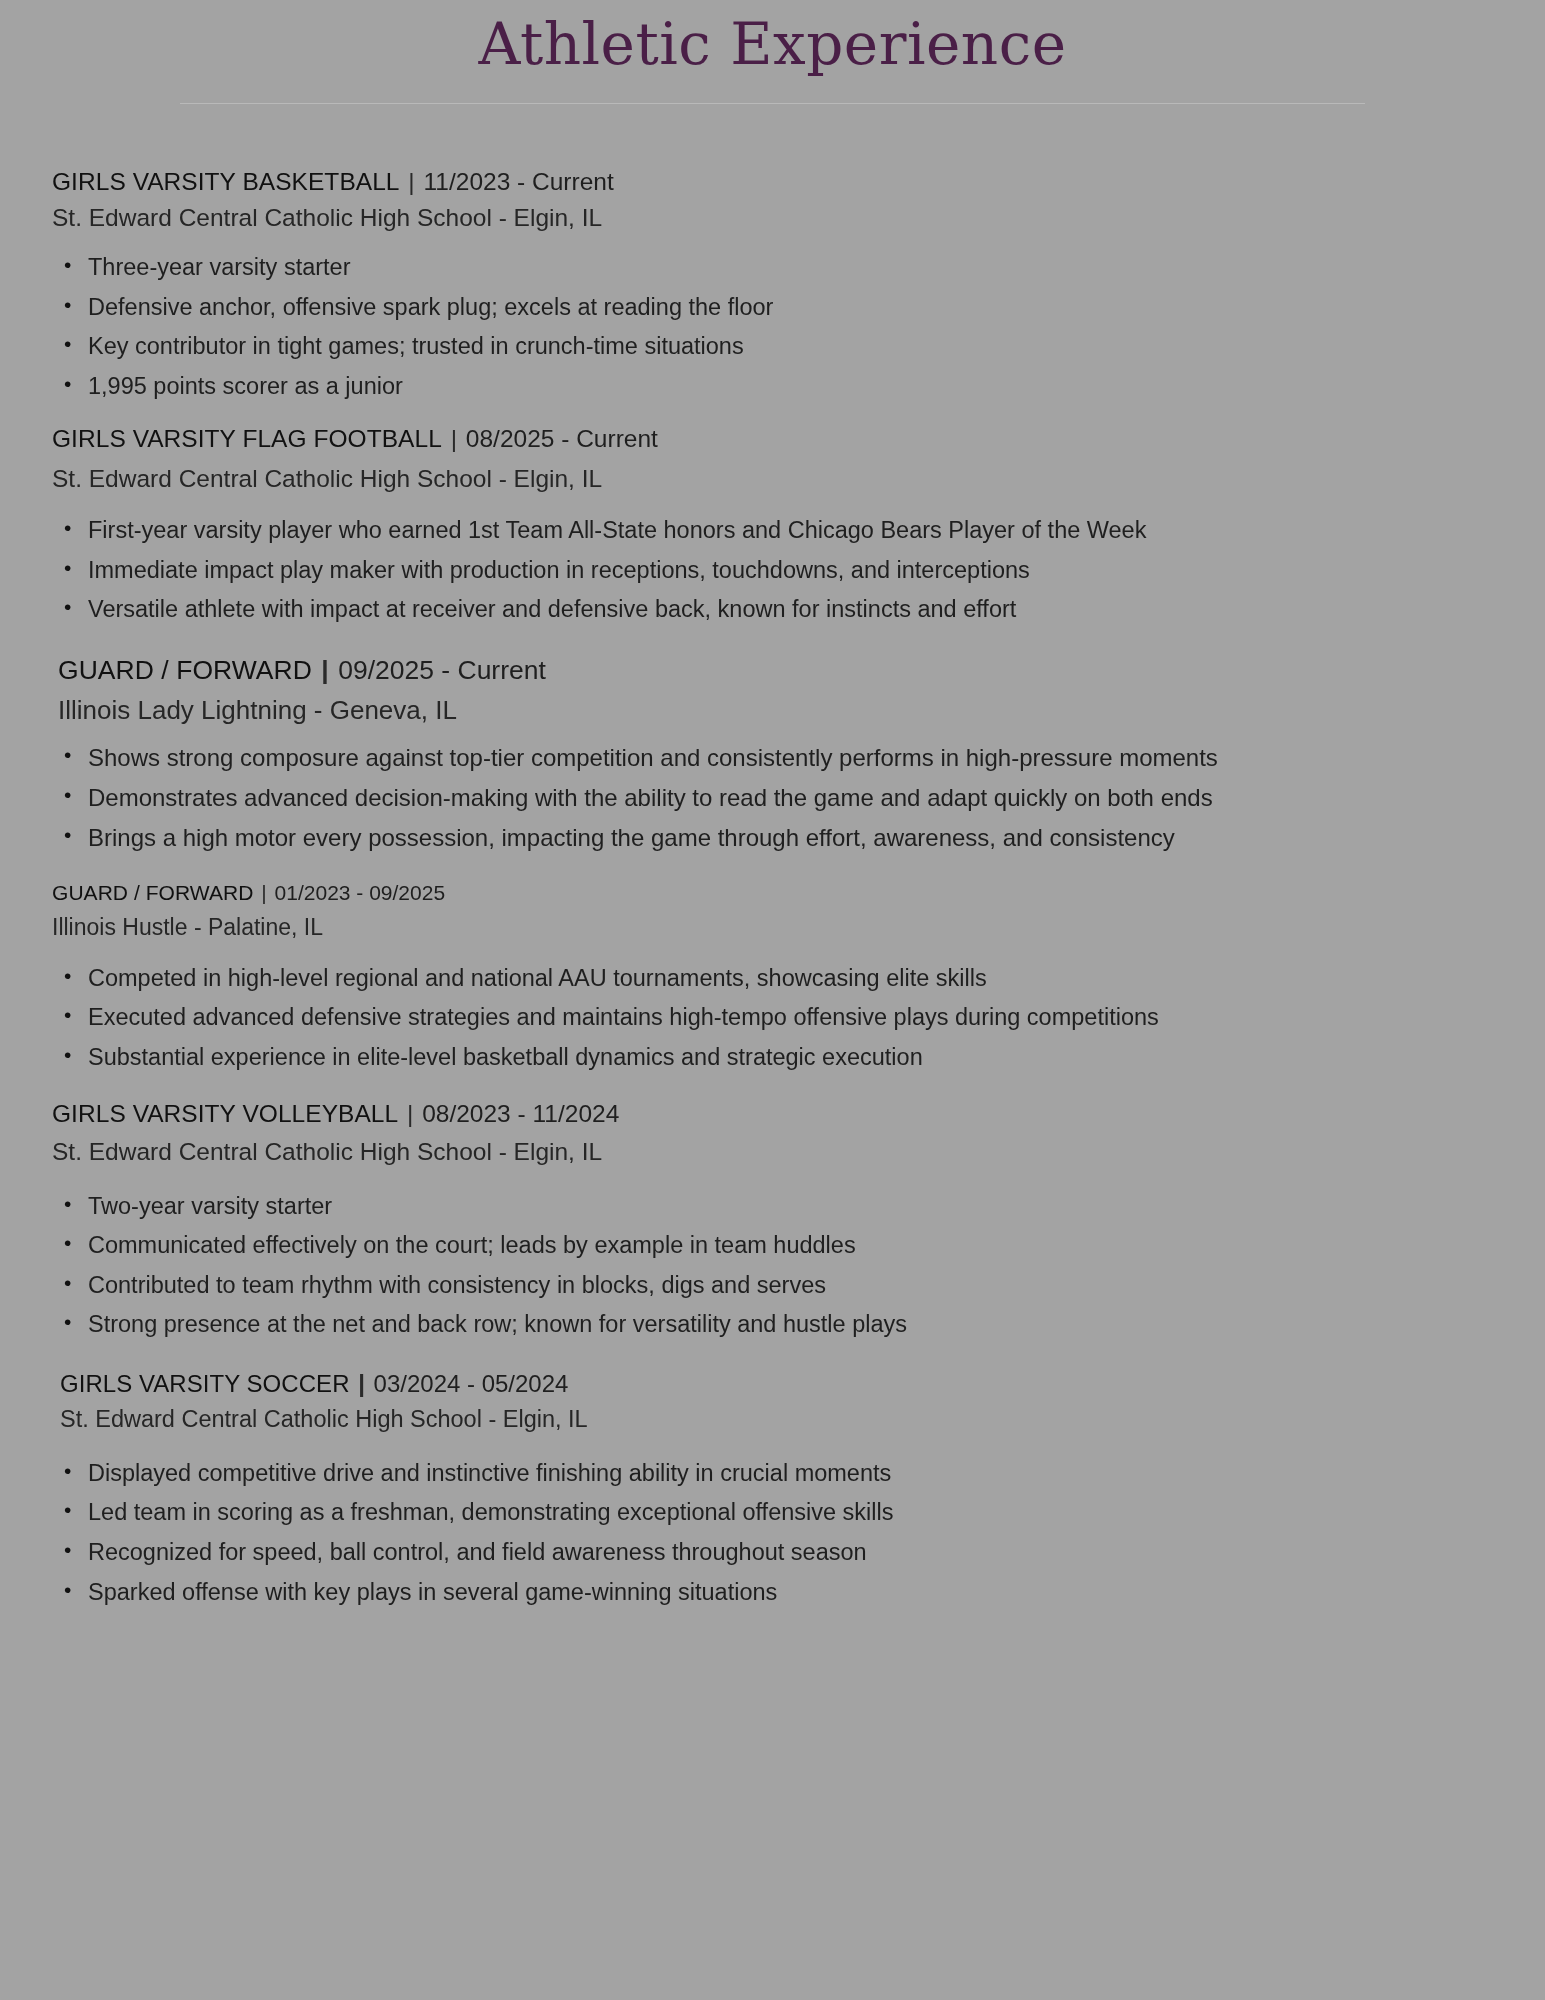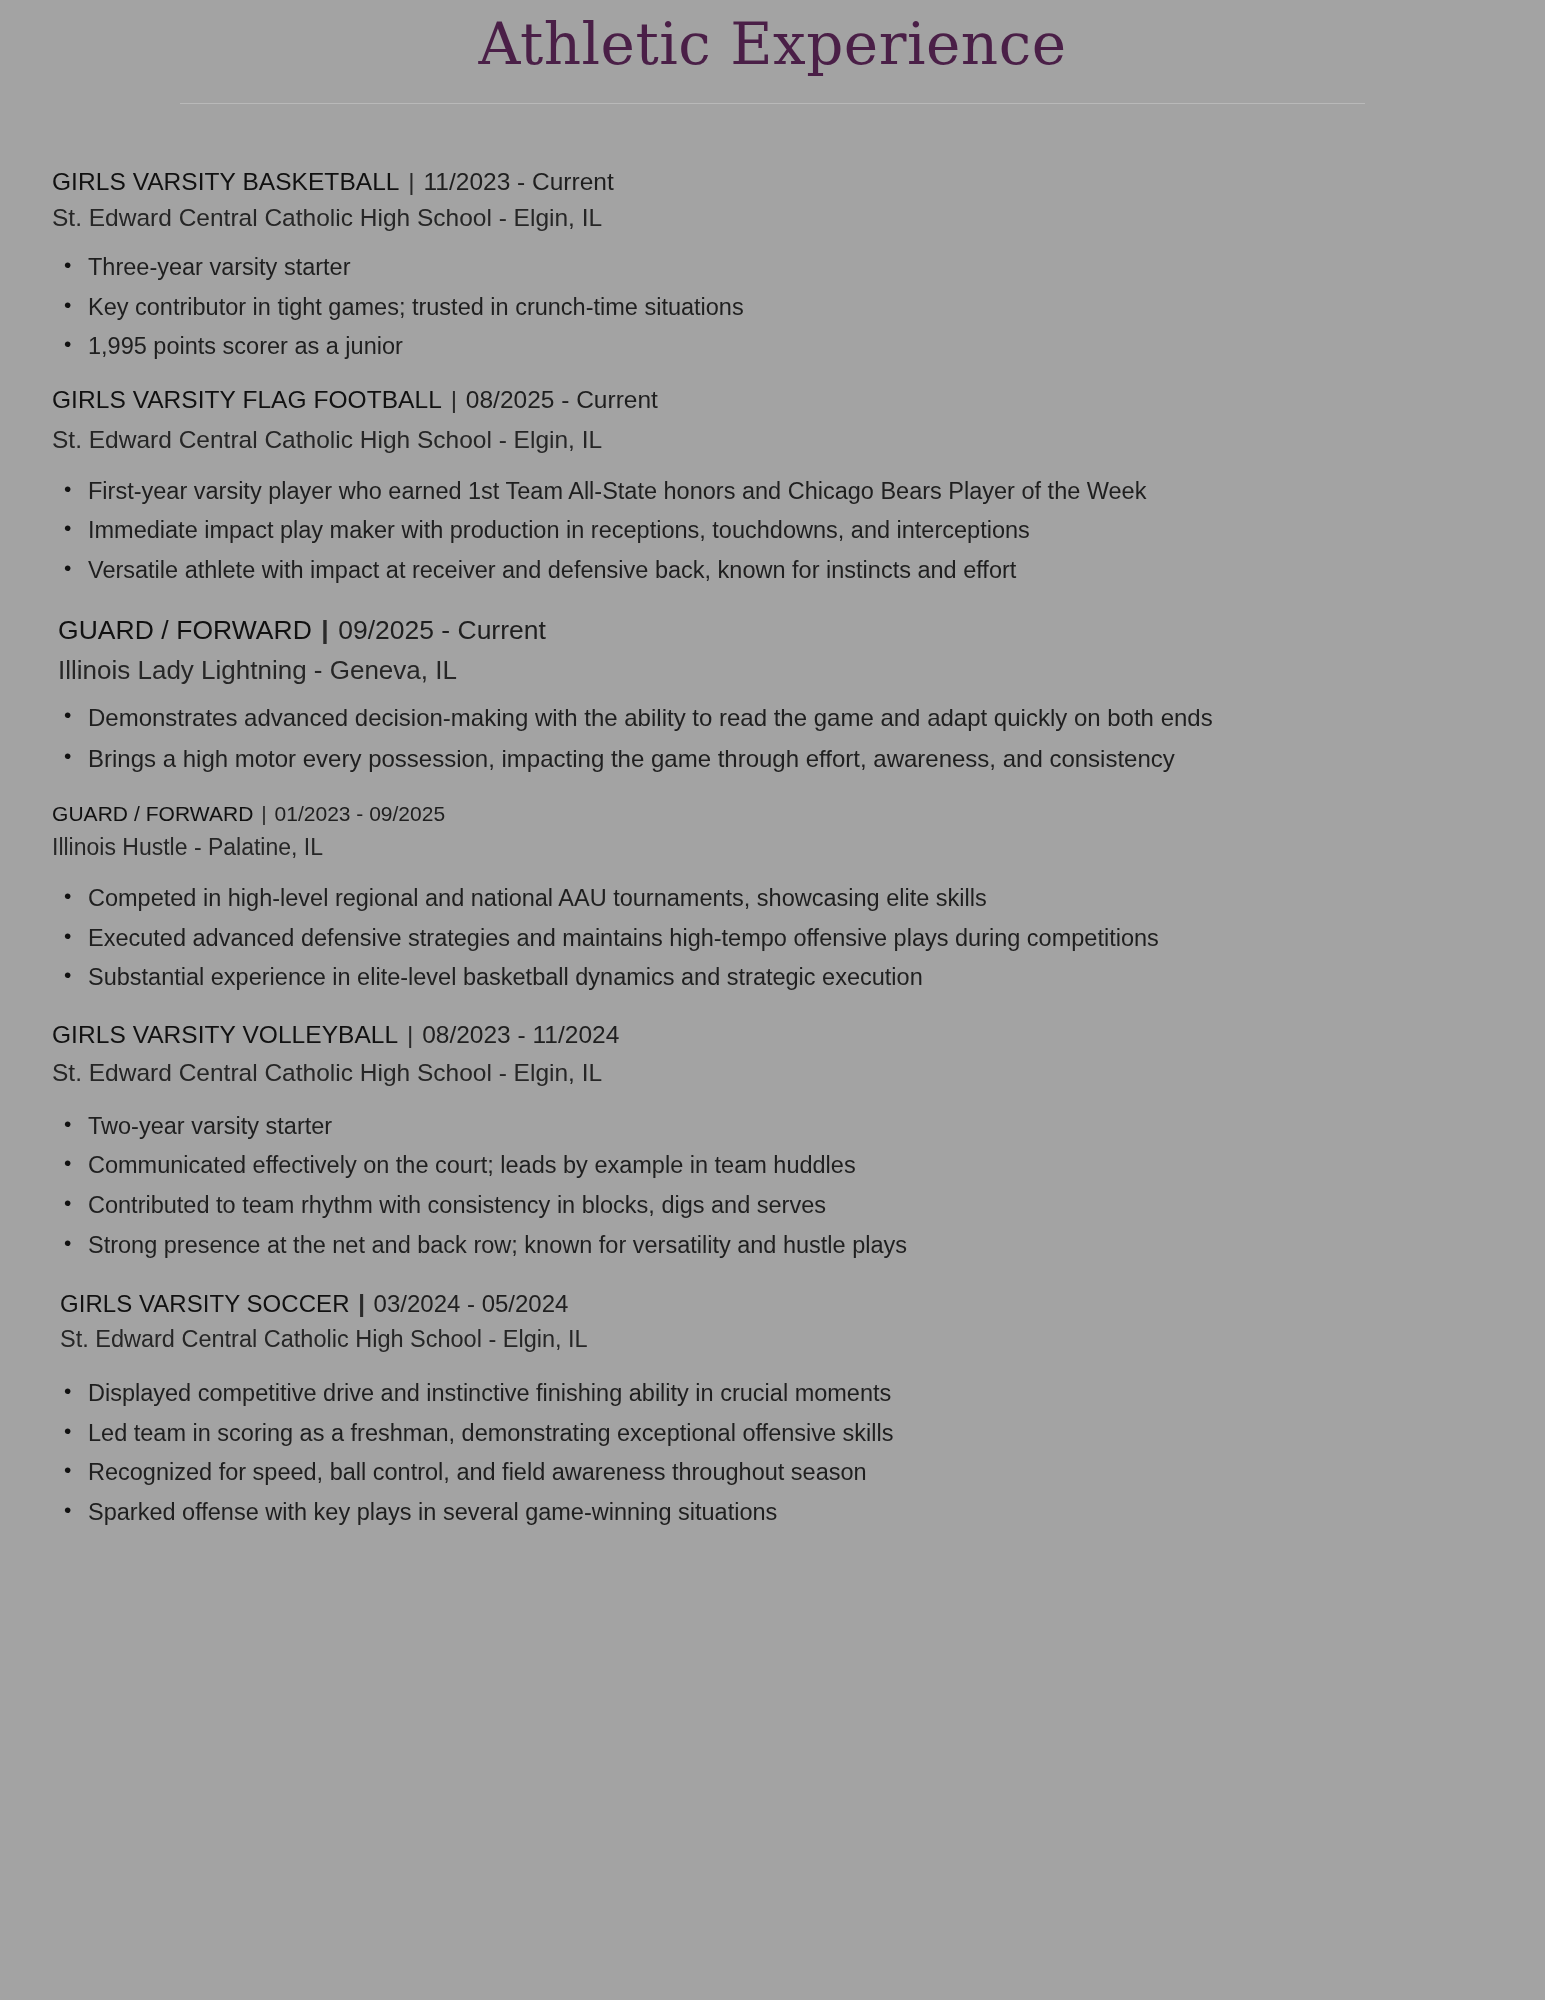--- a/index.html
+++ b/index.html
@@ -145,37 +145,39 @@
 
   <div class="title-rule"></div>
 
   <div class="content" id="experience-list">
 
   <div class="entry e-basketball">
         <div class="entry-head"><span class="role">GIRLS VARSITY BASKETBALL</span> <span class="sep">|</span> <span class="dates">11/2023 - Current</span></div>
         <div class="entry-sub">St. Edward Central Catholic High School - Elgin, IL</div>
         <ul class="bullets">
           <li>Three-year varsity starter</li>
+          <li>Defensive anchor, offensive spark plug; excels at reading the floor</li>
           <li>Key contributor in tight games; trusted in crunch-time situations</li>
           <li>1,995 points scorer as a junior</li>
         </ul>
       </div>
       <div class="entry e-flagfootball">
         <div class="entry-head"><span class="role">GIRLS VARSITY FLAG FOOTBALL</span> <span class="sep">|</span> <span class="dates">08/2025 - Current</span></div>
         <div class="entry-sub">St. Edward Central Catholic High School - Elgin, IL</div>
         <ul class="bullets">
           <li>First-year varsity player who earned 1st Team All-State honors and Chicago Bears Player of the Week</li>
           <li>Immediate impact play maker with production in receptions, touchdowns, and interceptions</li>
           <li>Versatile athlete with impact at receiver and defensive back, known for instincts and effort</li>
         </ul>
       </div>
       <div class="entry e-guard-lightning">
         <div class="entry-head"><span class="role">GUARD / FORWARD</span> <span class="sep bold">|</span> <span class="dates">09/2025 - Current</span></div>
         <div class="entry-sub">Illinois Lady Lightning - Geneva, IL</div>
         <ul class="bullets">
+          <li>Shows strong composure against top-tier competition and consistently performs in high-pressure moments</li>
           <li>Demonstrates advanced decision-making with the ability to read the game and adapt quickly on both ends</li>
           <li>Brings a high motor every possession, impacting the game through effort, awareness, and consistency</li>
         </ul>
       </div>
       <div class="entry e-guard-hustle">
         <div class="entry-head"><span class="role">GUARD / FORWARD</span> <span class="sep">|</span> <span class="dates">01/2023 - 09/2025</span></div>
         <div class="entry-sub">Illinois Hustle - Palatine, IL</div>
         <ul class="bullets">
           <li>Competed in high-level regional and national AAU tournaments, showcasing elite skills</li>
           <li>Executed advanced defensive strategies and maintains high-tempo offensive plays during competitions</li>

